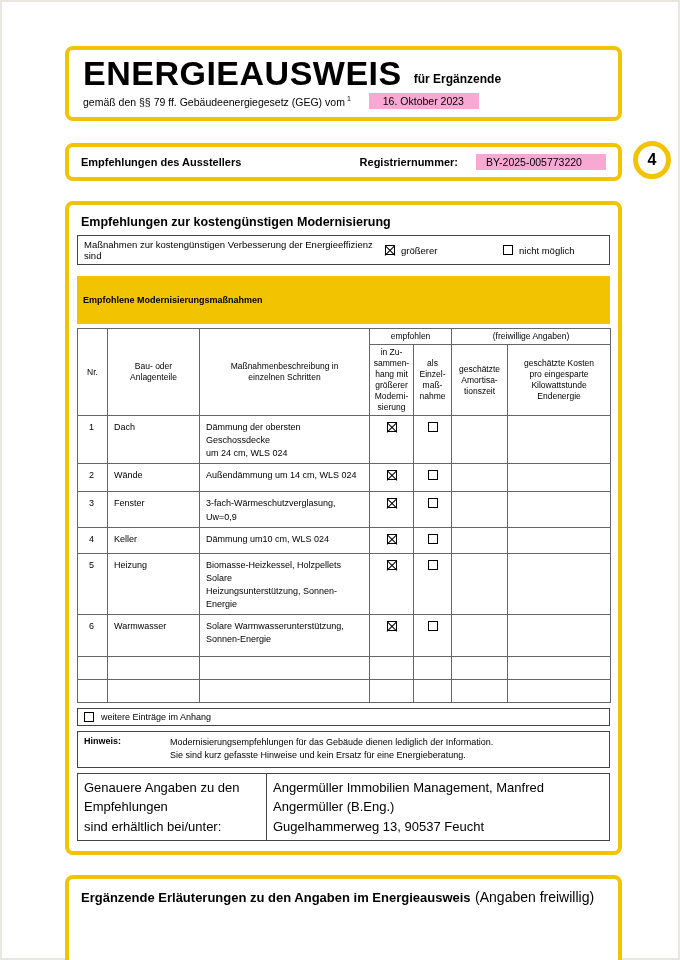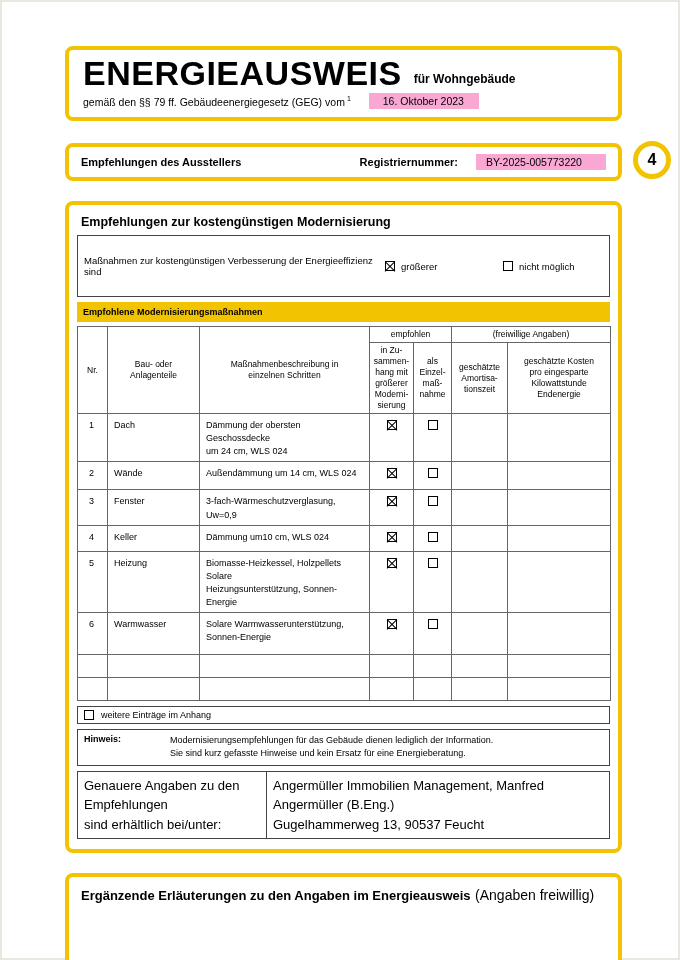--- a/index.html
+++ b/index.html
@@ -46,38 +46,38 @@
     width:38px; height:38px; border-radius:50%;
     border:5px solid #f2c300; background:#fff;
     display:flex; align-items:center; justify-content:center;
     font-size:16px; font-weight:bold;
   }
   
   .main-box { margin-top:20px; padding:8px 8px 10px 8px; }
   .box-title { font-size:12.5px; font-weight:bold; padding:2px 0 6px 4px; }
   .possible-row {
     border:1px solid #444; display:flex; align-items:center;
-    font-size:9.5px; padding:19px 6px; min-height:18px;
+    font-size:9.5px; padding:3px 6px; min-height:18px;
   }
   .possible-text { flex:1; }
   .cb-group { display:flex; align-items:center; gap:6px; }
   .cb-group.g1 { width:118px; }
   .cb-group.g2 { width:100px;text-align:center; }
   .cb {
     position:relative; display:inline-block; flex:none;
     width:10px; height:10px; border:1px solid #000; background:#fff;
   }
   .cb.checked::before, .cb.checked::after {
     content:""; position:absolute; left:-3px; right:-3px; top:50%; height:1.2px; background:#000;
   }
   .cb.checked::before { transform:rotate(45deg); }
   .cb.checked::after  { transform:rotate(-45deg); }
   .band {
-    margin-top:5px; background:#f2c300;
-    font-size:9px; font-weight:bold; padding:5px 6px;
+    margin-top:11px; background:#f2c300;
+    font-size:9px; font-weight:bold; padding:19px 6px;
   }
   table { border-collapse:collapse; table-layout:fixed; width:100%; margin-top:4px; }
   th, td { border:1px solid #666; }
   th { font-weight:normal; font-size:8.5px; text-align:center; vertical-align:middle; padding:2px; white-space:pre-line; line-height:1.3; }
   thead tr.h1 th { height:16px; }
   td { font-size:9px; vertical-align:top; padding:5px 4px 3px 6px; white-space:pre-line; line-height:1.45; }
   td.c-nr { text-align:center; padding-left:2px; }
   td.c-check { text-align:center; padding:6px 0 0 0; }
   .more-row {
     border:1px solid #444; margin-top:5px; display:flex; align-items:center; gap:7px;
@@ -99,21 +99,21 @@
 </style>
 </head>
 <body>
 
 <div class="page">
   <div class="content">
 
     <div class="ybox header-box">
       <div class="title-row">
         <span class="main-title">ENERGIEAUSWEIS</span>
-        <span class="sub-title">für Wohngebäude</span>
+        <span class="sub-title">für Ergänzende</span>
       </div>
       <div class="law-line">
         <span><span>gemäß den §§ 79 ff. Gebäudeenergiegesetz (GEG) vom</span><sup>1</sup></span>
         <span class="gray-box">16. Oktober 2023</span>
       </div>
     </div>
 
     <div class="strip-row">
       <div class="ybox strip">
         <div class="strip-left">Empfehlungen des Ausstellers</div>

